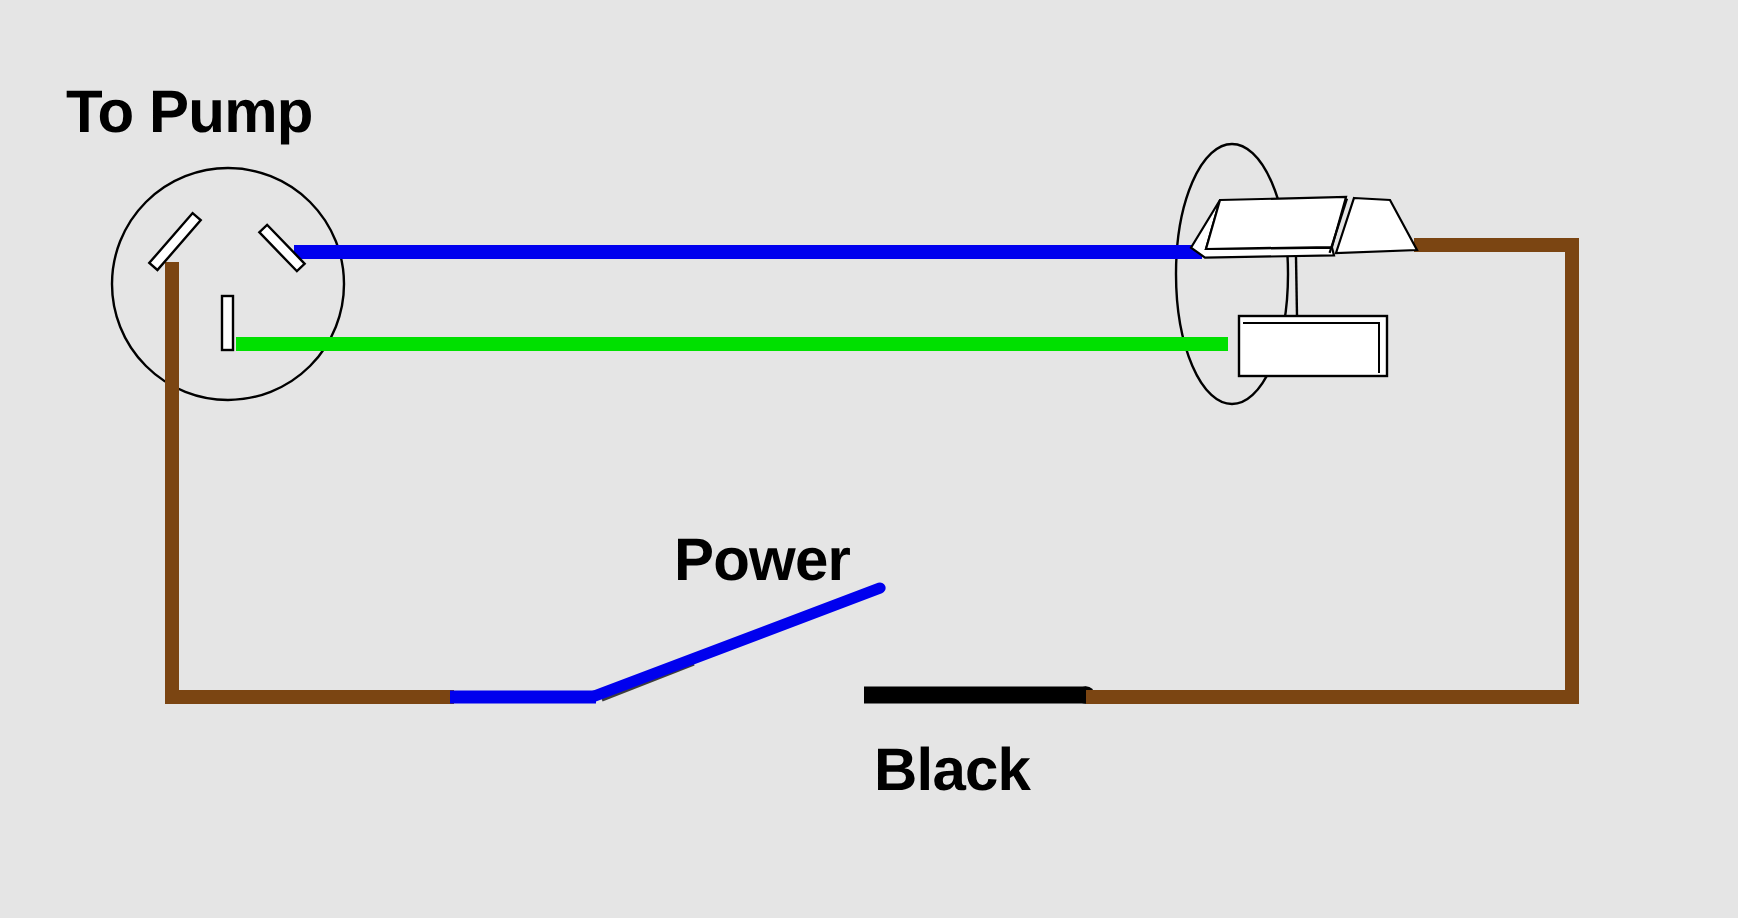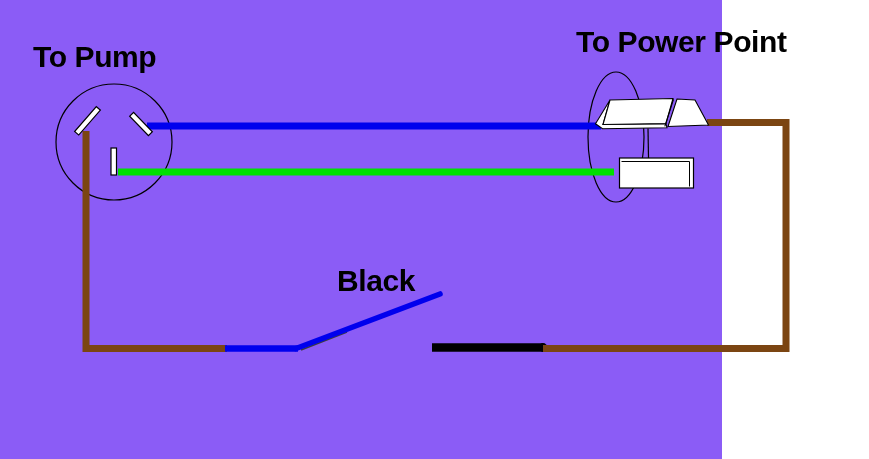--- a/index.html
+++ b/index.html
@@ -1,18 +1,18 @@
 <!DOCTYPE html>
 <html><head>
 <meta charset="utf-8">
 <style>
   html,body{margin:0;padding:0;}
   body{width:869px;height:459px;background:#ffffff;overflow:hidden;
        font-family:"Liberation Sans", sans-serif;}
-  #stage{position:relative;width:722px;height:459px;background:#8b5cf6;}
+  #stage{position:relative;width:869px;height:459px;background:#e5e5e5;}
   #wiring-svg{position:absolute;left:0;top:0;}
   .lbl{position:absolute;font-weight:700;font-size:30px;line-height:1;
        letter-spacing:-0.4px;color:#000;white-space:nowrap;}
 </style>
 </head>
 <body>
 
 <div id="stage">
 
   <svg id="wiring-svg" width="869" height="459" viewBox="0 0 869 459">
@@ -40,15 +40,15 @@
     <path d="M 610 100 L 595.5 123.8 L 602.5 128.8 L 667 127.7 L 666 123.8 L 603 124.5 Z" fill="#ffffff" stroke-width="1.1" stroke="#000000"></path>
     <polygon points="610,100 673,98.5 666,123.5 603,124.5" fill="#ffffff" stroke-width="1.1" stroke="#000000"></polygon>
     <polygon points="677,99 695,100 708.5,125 668,126.5" fill="#ffffff" stroke-width="1.1" stroke="#000000"></polygon>
     <line x1="673.5" y1="99.3" x2="664.8" y2="126.4" stroke-width="1.1" stroke="#000000"></line>
     <line x1="648" y1="128.5" x2="648.5" y2="158" stroke-width="1.2" stroke="#000000"></line>
     <rect x="619.5" y="158" width="74" height="30" fill="#ffffff" stroke-width="1.2" stroke="#000000"></rect>
     <path d="M 621.5 161.5 L 689.5 161.5 L 689.5 186.5" fill="none" stroke-width="1" stroke="#000000"></path>
   </svg>
 
   <div class="lbl" style="left:33px;top:42px">To Pump</div>
-  <div class="lbl" style="left:576px;top:27px">To Power Point</div>
-  <div class="lbl" style="left:337px;top:266px">Black</div>
+  <div class="lbl" style="left:337px;top:266px">Power</div>
+  <div class="lbl" style="left:437px;top:371px">Black</div>
 </div>
 
 </body></html>

